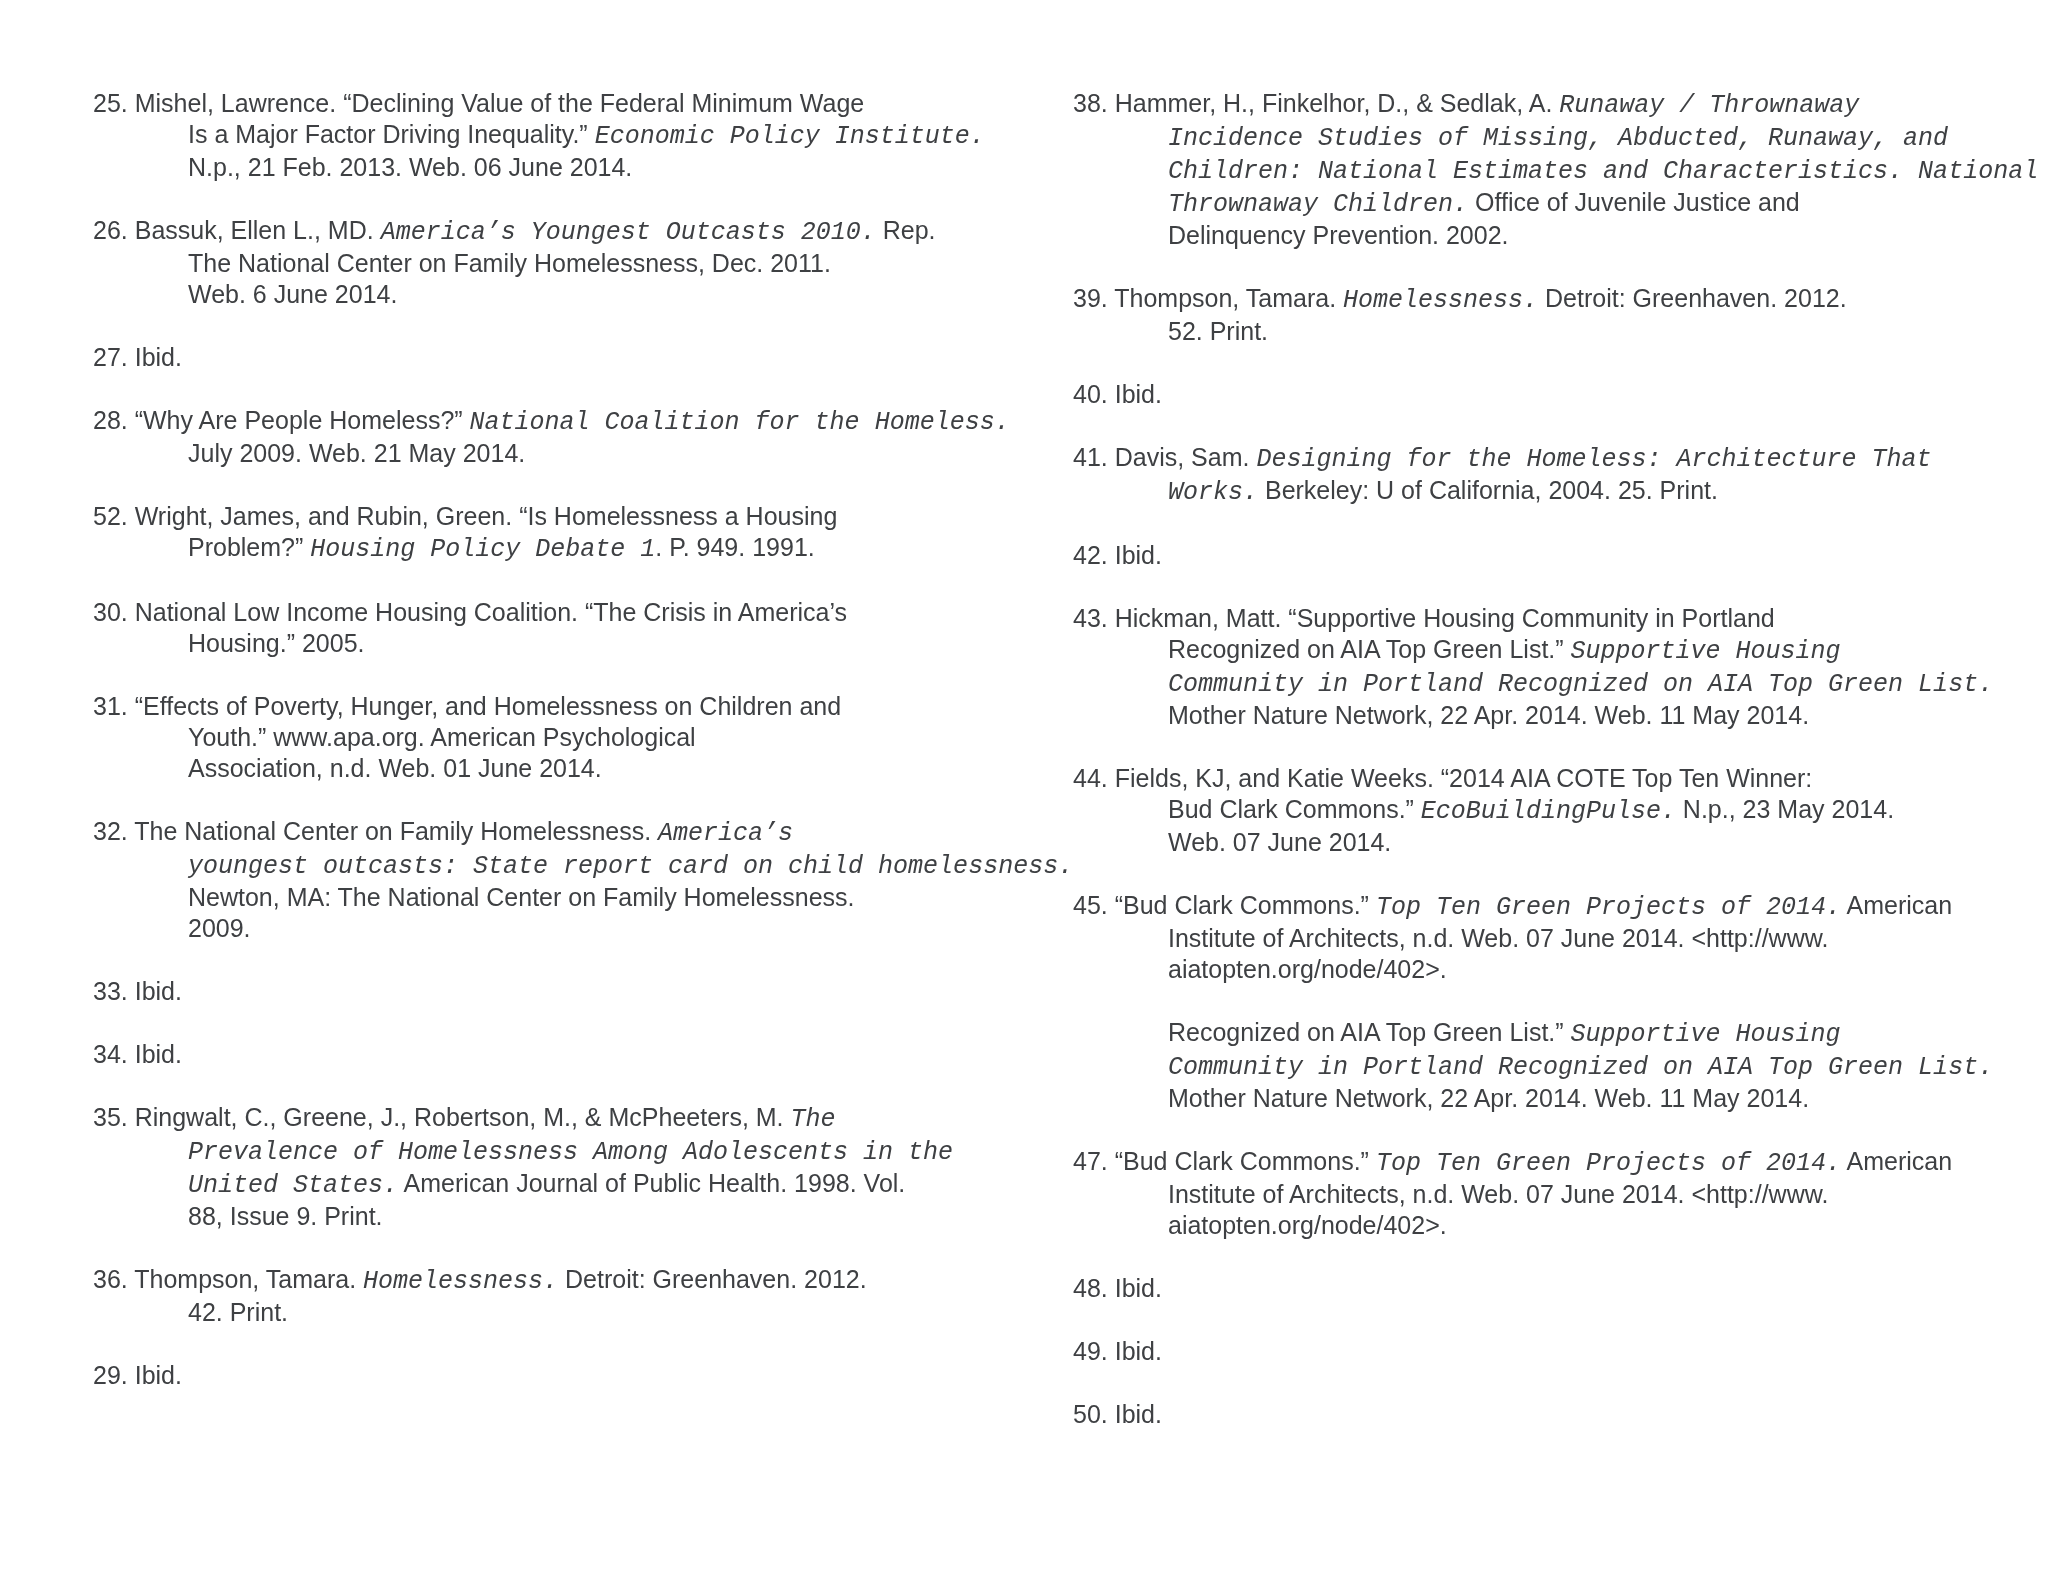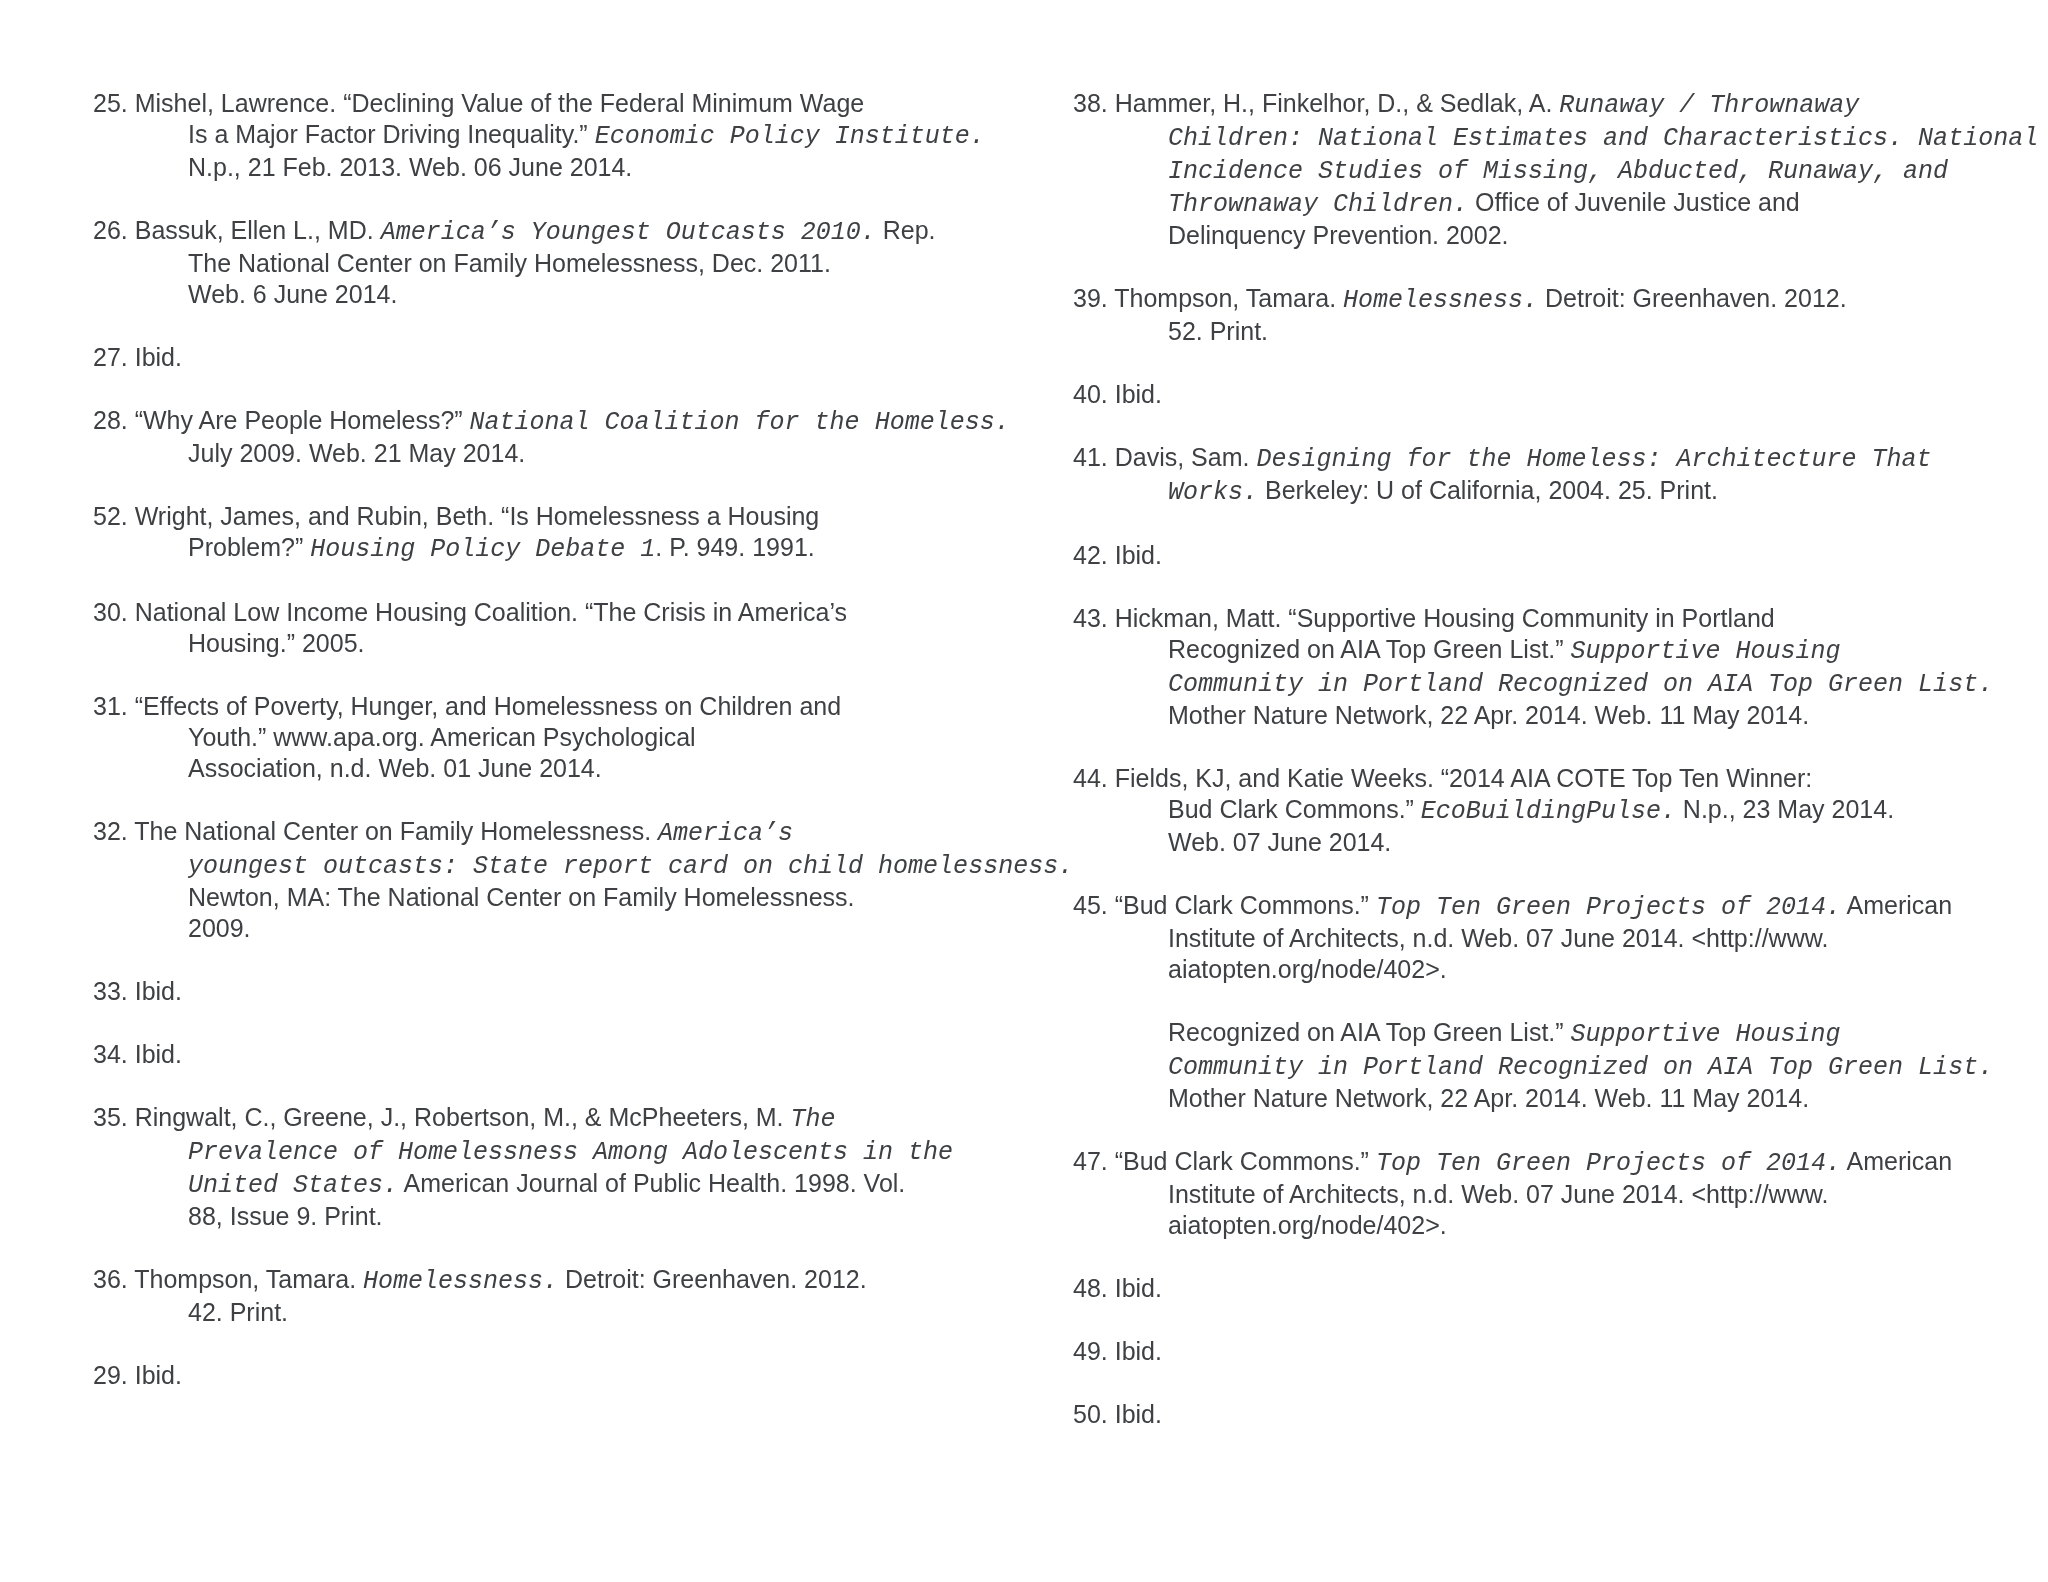--- a/index.html
+++ b/index.html
@@ -54,21 +54,21 @@
         <div class="line"><span>Web. 6 June 2014.</span></div>
       </div>
       <div class="citation">
         <div class="line first"><span class="num">27. </span><span>Ibid.</span></div>
       </div>
       <div class="citation">
         <div class="line first"><span class="num">28. </span><span>“Why Are People Homeless?” </span><span class="it">National Coalition for the Homeless.</span></div>
         <div class="line"><span>July 2009. Web. 21 May 2014.</span></div>
       </div>
       <div class="citation">
-        <div class="line first"><span class="num">52. </span><span>Wright, James, and Rubin, Beth. “Is Homelessness a Housing</span></div>
+        <div class="line first"><span class="num">52. </span><span>Wright, James, and Rubin, Green. “Is Homelessness a Housing</span></div>
         <div class="line"><span>Problem?” </span><span class="it">Housing Policy Debate 1</span><span>. P. 949. 1991.</span></div>
       </div>
       <div class="citation">
         <div class="line first"><span class="num">30. </span><span>National Low Income Housing Coalition. “The Crisis in America’s</span></div>
         <div class="line"><span>Housing.” 2005.</span></div>
       </div>
       <div class="citation">
         <div class="line first"><span class="num">31. </span><span>“Effects of Poverty, Hunger, and Homelessness on Children and</span></div>
         <div class="line"><span>Youth.” www.apa.org. American Psychological</span></div>
         <div class="line"><span>Association, n.d. Web. 01 June 2014.</span></div>
@@ -95,22 +95,22 @@
         <div class="line first"><span class="num">36. </span><span>Thompson, Tamara. </span><span class="it">Homelessness.</span><span> Detroit: Greenhaven. 2012.</span></div>
         <div class="line"><span>42. Print.</span></div>
       </div>
       <div class="citation">
         <div class="line first"><span class="num">29. </span><span>Ibid.</span></div>
       </div>
     </div>
   <div class="column right" id="col-right">
       <div class="citation">
         <div class="line first"><span class="num">38. </span><span>Hammer, H., Finkelhor, D., &amp; Sedlak, A. </span><span class="it">Runaway / Thrownaway</span></div>
+        <div class="line"><span class="it">Incidence Studies of Missing, Abducted, Runaway, and</span></div>
         <div class="line"><span class="it">Children: National Estimates and Characteristics. National</span></div>
-        <div class="line"><span class="it">Incidence Studies of Missing, Abducted, Runaway, and</span></div>
         <div class="line"><span class="it">Thrownaway Children.</span><span> Office of Juvenile Justice and</span></div>
         <div class="line"><span>Delinquency Prevention. 2002.</span></div>
       </div>
       <div class="citation">
         <div class="line first"><span class="num">39. </span><span>Thompson, Tamara. </span><span class="it">Homelessness.</span><span> Detroit: Greenhaven. 2012.</span></div>
         <div class="line"><span>52. Print.</span></div>
       </div>
       <div class="citation">
         <div class="line first"><span class="num">40. </span><span>Ibid.</span></div>
       </div>

